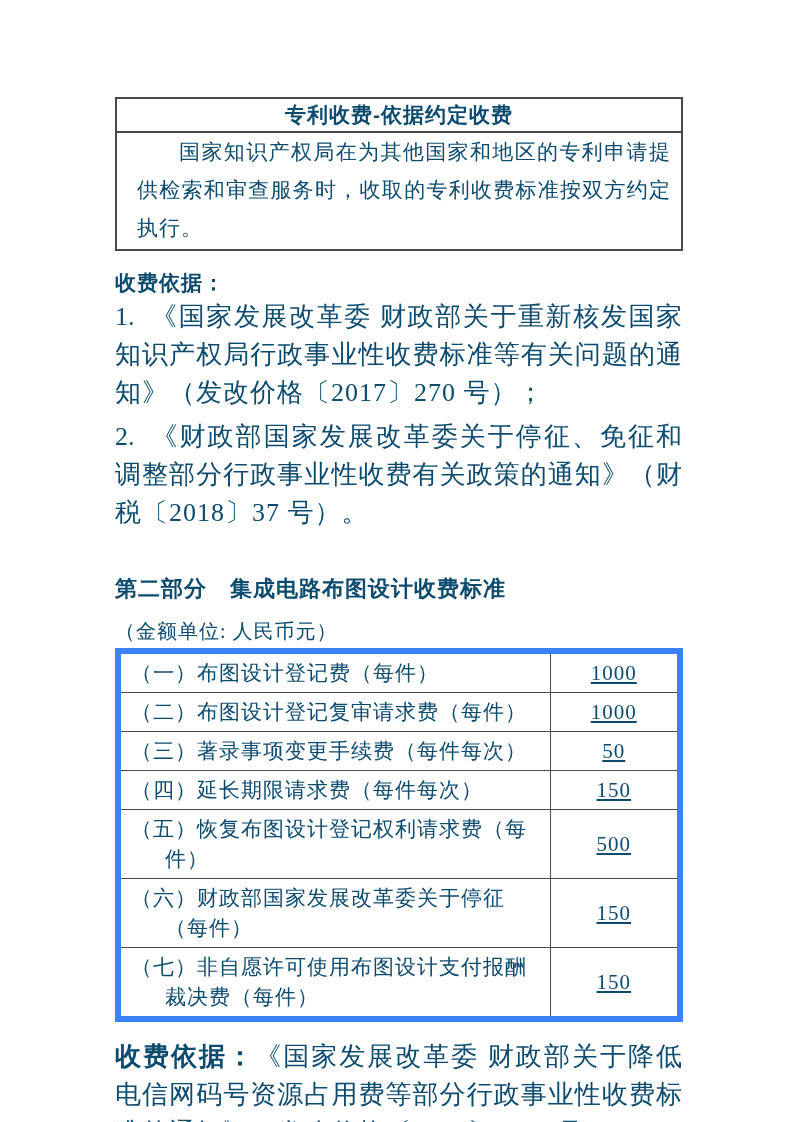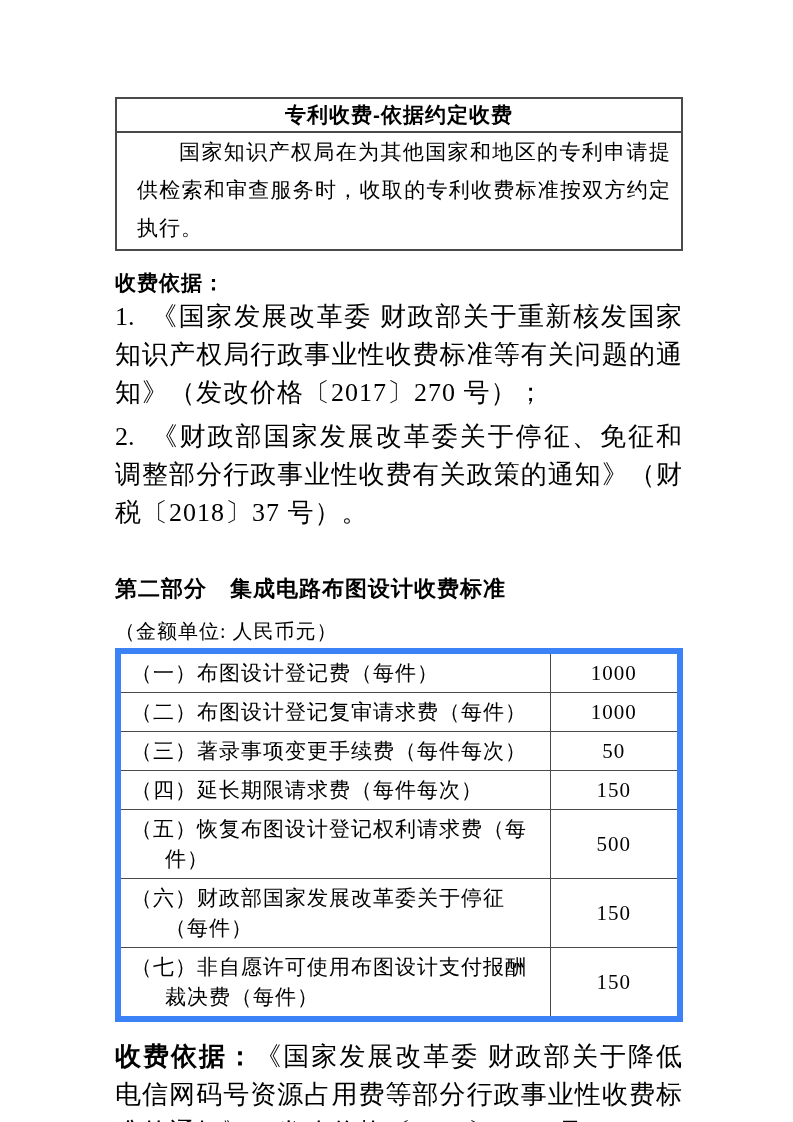--- a/index.html
+++ b/index.html
@@ -3,21 +3,21 @@
 <meta charset="utf-8">
 <style>
   * { margin:0; padding:0; box-sizing:border-box; }
   html,body { background:#ffffff; }
   .page {
     position:relative;
     width:793px; height:1122px;
     background:#ffffff;
     overflow:hidden;
     font-family:"Liberation Serif","DejaVu Serif",serif;
-    color:#000000;
+    color:#0c4a6e;
   }
   .doc { position:absolute; left:115px; top:97px; width:568px; }
 
   
   .agreement-table { width:100%; border-collapse:collapse; }
   .agreement-table th, .agreement-table td { border:2px solid #4a4a4a; }
   .agreement-table th {
     font-family:"Liberation Sans","DejaVu Sans",sans-serif;
     font-size:21px; font-weight:bold; letter-spacing:1px;
     height:34px; text-align:center;
@@ -59,21 +59,21 @@
   }
   .fee-table td {
     border:1.5px solid #4a4a4a; vertical-align:middle; font-size:21px;
   }
   .fee-table td.item {
     padding:4px 6px 4px 44px; text-indent:-34px;
     line-height:30px; letter-spacing:1px;
   }
   .fee-table td.amount {
     width:130px; text-align:center; padding:4px 2px;
-    line-height:30px; letter-spacing:1px;
+    line-height:30px; letter-spacing:1px;text-decoration:underline;
   }
 
   
   .basis2 { margin-top:15px; }
   .basis2 .lbl {
     font-family:"Liberation Sans","DejaVu Sans",sans-serif;
     font-weight:bold;
   }
 </style>
 </head>

